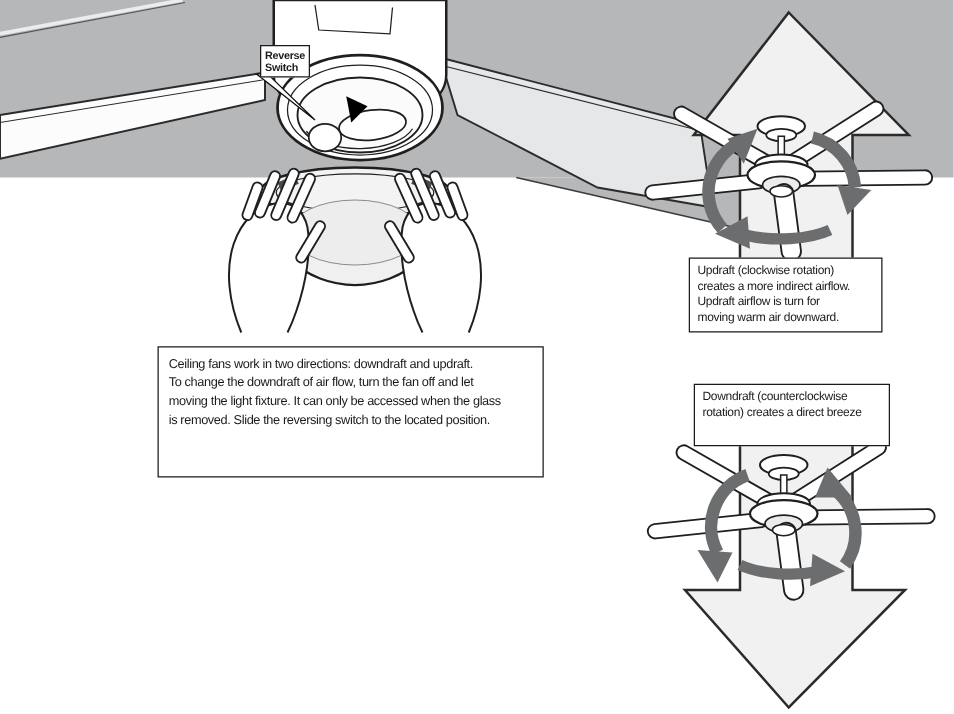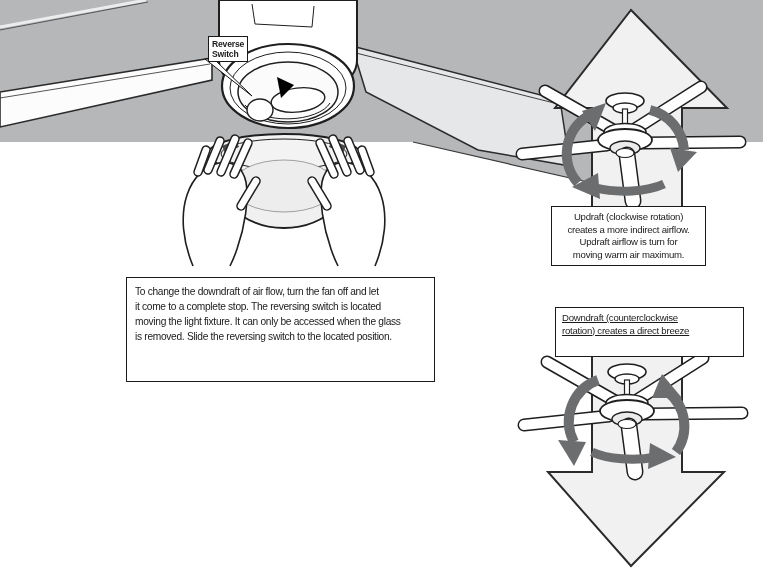--- a/index.html
+++ b/index.html
@@ -5,23 +5,23 @@
   html,body{margin:0;padding:0;background:var(--background,#fff);}
   #stage{position:relative;width:763px;height:571px;overflow:hidden;
          font-family:"Liberation Sans","DejaVu Sans",sans-serif;color:var(--text,#1a1a1a);}
   #art{position:absolute;left:0;top:0;}
   .note{position:absolute;background:#fff;border:1.5px solid var(--box_border,#1a1a1a);
         box-sizing:border-box;white-space:nowrap;}
   .note .ln{white-space:nowrap;}
   #main-note{left:126px;top:277px;width:309px;height:105px;padding:6px 8px;
              font-size:10.2px;line-height:15px;letter-spacing:-0.3px;}
   #updraft-note{left:551px;top:206px;width:155px;height:60px;padding:4px 6px;
-                font-size:9.6px;line-height:12.6px;letter-spacing:-0.25px;text-align:center;}
-  #downdraft-note{left:555px;top:307px;width:189px;height:50px;padding:4px 6px;
-                  font-size:9.6px;line-height:12.6px;letter-spacing:-0.25px;text-decoration:underline;}
+                font-size:9.6px;line-height:12.6px;letter-spacing:-0.25px;}
+  #downdraft-note{left:555px;top:307px;width:157px;height:50px;padding:4px 6px;
+                  font-size:9.6px;line-height:12.6px;letter-spacing:-0.25px;}
   #reverse-switch-label{left:176px;top:36px;padding:2px 3px;border-width:1.2px;
                         font-size:8.6px;font-weight:bold;line-height:10px;letter-spacing:-0.2px;margin-left:32px;}
 </style>
 </head>
 <body>
 
 <div id="stage">
 
   <svg id="art" width="763" height="571" viewBox="0 0 763 571">
     <defs>
@@ -151,31 +151,31 @@
       <polygon points="650,443 676,457 648,469"></polygon>
     </g>
   </svg>
 
   <div class="note" id="reverse-switch-label">
     <div class="ln">Reverse</div>
     <div class="ln">Switch</div>
   </div>
 
   <div class="note" id="main-note">
+    <div class="ln">Ceiling fans work in two directions: downdraft and updraft.</div>
     <div class="ln">To change the downdraft of air flow, turn the fan off and let</div>
-    <div class="ln">it come to a complete stop. The reversing switch is located</div>
     <div class="ln">moving the light fixture. It can only be accessed when the glass</div>
     <div class="ln">is removed. Slide the reversing switch to the located position.</div>
   </div>
 
   <div class="note" id="updraft-note">
     <div class="ln">Updraft (clockwise rotation)</div>
     <div class="ln">creates a more indirect airflow.</div>
     <div class="ln">Updraft airflow is turn for</div>
-    <div class="ln">moving warm air maximum.</div>
+    <div class="ln">moving warm air downward.</div>
   </div>
 
   <div class="note" id="downdraft-note">
     <div class="ln">Downdraft (counterclockwise</div>
     <div class="ln">rotation) creates a direct breeze</div>
   </div>
 
 </div>
 
 </body></html>

